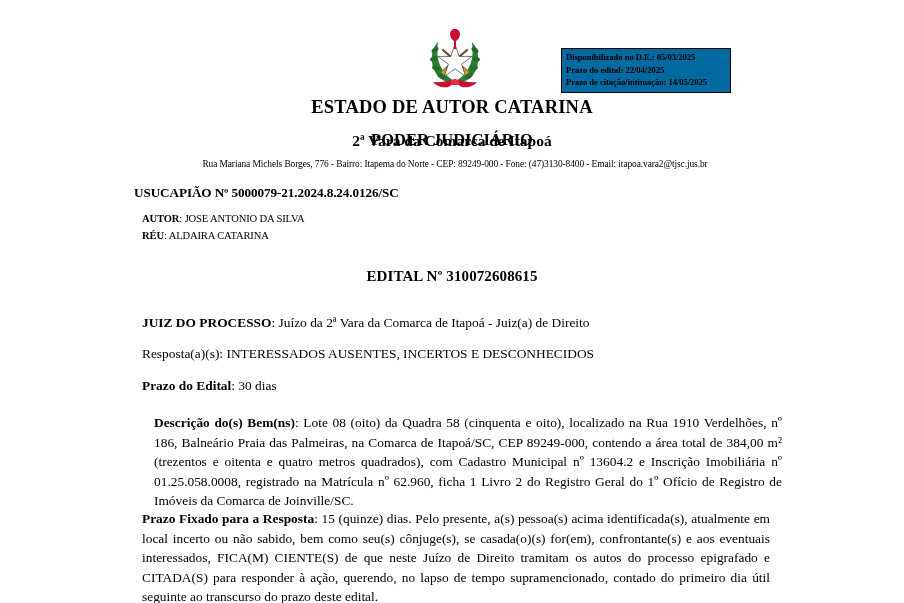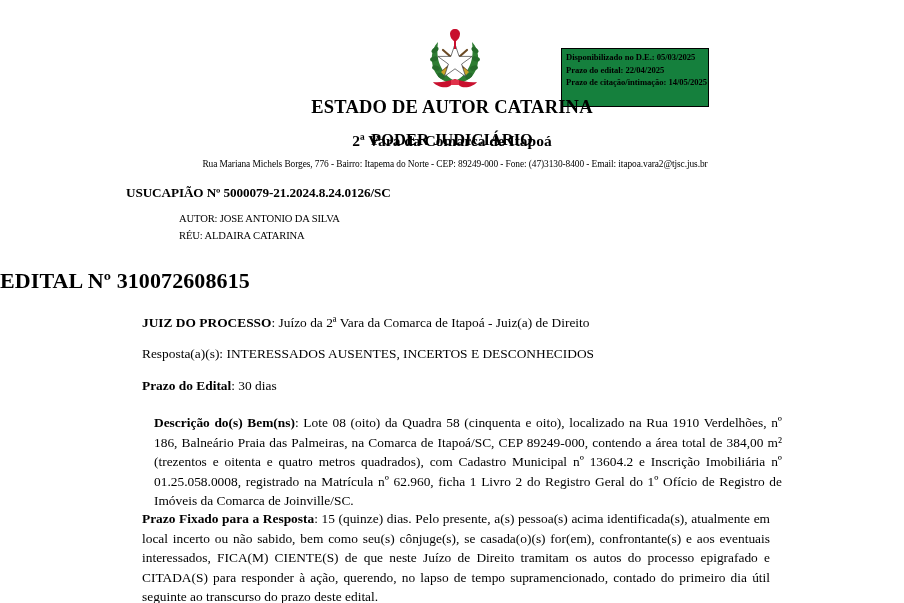--- a/index.html
+++ b/index.html
@@ -23,24 +23,24 @@
     width: 904px;
     height: 603px;
     background: #ffffff;
   }
 
   
   .pub-box {
     position: absolute;
     left: 561px;
     top: 48px;
-    width: 148px;
+    width: 170px;
     border: 1.2px solid #000;
-    padding: 2px 3px 17px 4px;
-    background: #15803d;
+    padding: 2px 3px 3px 4px;
+    background: #0369a1;
   }
   .pub-line {
     font-family: "Liberation Serif", "DejaVu Serif", serif;
     font-weight: bold;
     font-size: 8.6px;
     line-height: 12.6px;
     white-space: nowrap;
     letter-spacing: -0.05px;
   }
 
@@ -88,44 +88,45 @@
     width: 904px;
     text-align: center;
     font-size: 9.4px;
     line-height: 13px;
     letter-spacing: -0.08px;
     padding-left: 6px;
   }
 
   .case-no {
     position: absolute;
-    left: 126px;
+    left: 134px;
     top: 185px;
     font-weight: bold;
     font-size: 13.2px;
     letter-spacing: -0.1px;
   }
   .party {
     position: absolute;
     left: 142px;
     font-size: 10.6px;
     letter-spacing: -0.15px;
     white-space: nowrap;
   }
   .party.autor { top: 213px; }
   .party.reu   { top: 230px; }
-  .party b { font-weight: normal; margin-left: 37px; }
+  .party b { font-weight: bold; }
 
   .edital-title {
     position: absolute;
     left: 0;
     top: 268px;
     width: 904px;
-    font-weight: bold;
-    font-size: 22px;
+    text-align: center;
+    font-weight: bold;
+    font-size: 15px;
     letter-spacing: 0.1px;
   }
 
   .para {
     position: absolute;
     left: 142px;
     width: 628px;
     font-size: 13.4px;
     line-height: 19.6px;
     text-align: justify;

